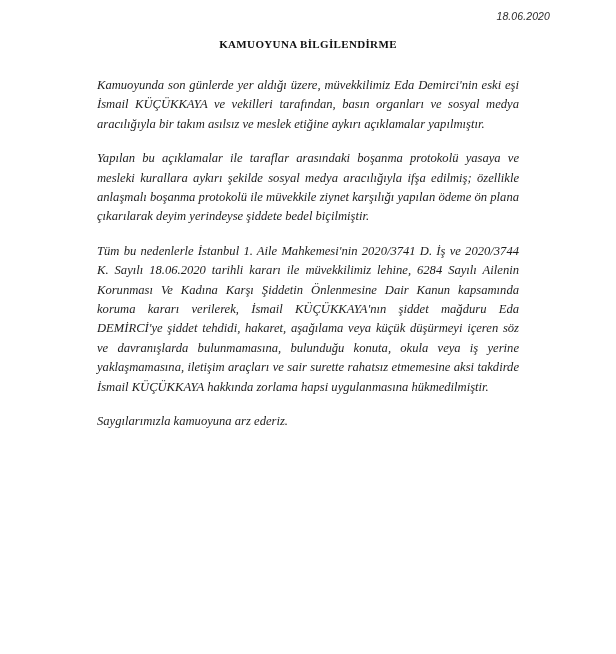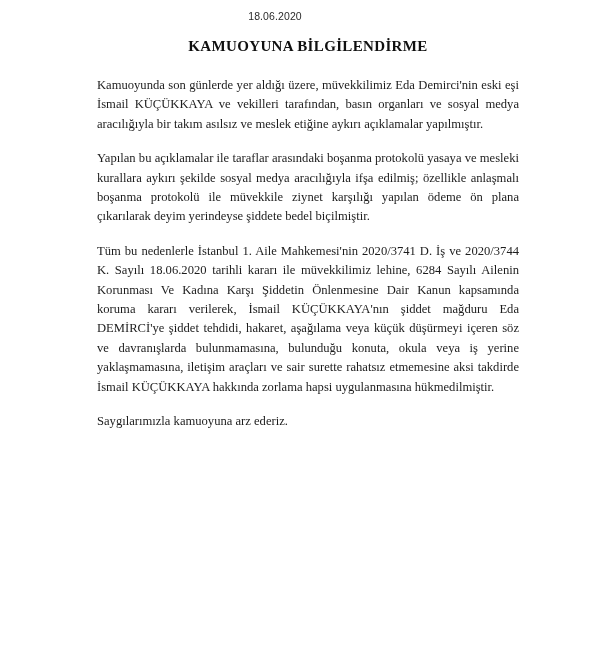--- a/index.html
+++ b/index.html
@@ -23,61 +23,63 @@
     height: 654px;
     box-sizing: border-box;
   }
 
   
   .date-row {
     position: absolute;
     top: 6px;
     left: 0;
     right: 66px;
-    text-align: center;
+    text-align: right;
+    font-style: italic;
   }
   .doc-date {
     font-family: "Liberation Sans", "DejaVu Sans", sans-serif;
     font-size: 10.5px;
     color: #2b2b2b;
     letter-spacing: 0.1px;
   }
 
   
   .title-block {
     position: absolute;
     top: 38px;
     left: 97px;
     width: 422px;
     text-align: center;
   }
   .doc-title {
     font-family: "Liberation Serif", "DejaVu Serif", serif;
     font-weight: bold;
-    font-size: 15px;
+    font-size: 11px;
     letter-spacing: 0.35px;
     color: #101010;
     white-space: nowrap;
   }
 
   
   .body-block {
     position: absolute;
     top: 76px;
     left: 97px;
     width: 422px;
   }
   .para {
     text-align: justify;
     text-justify: inter-word;
     font-size: 12.6px;
     line-height: 19.4px;
     margin: 0 0 15px 0;
     color: #1c1c1c;
     hyphens: none;
+    font-style: italic;
   }
   .para:last-child {
     margin-bottom: 4px;
   }
   .para.no-justify {
     text-align: left;
   }
 
   
   .signature-block {

